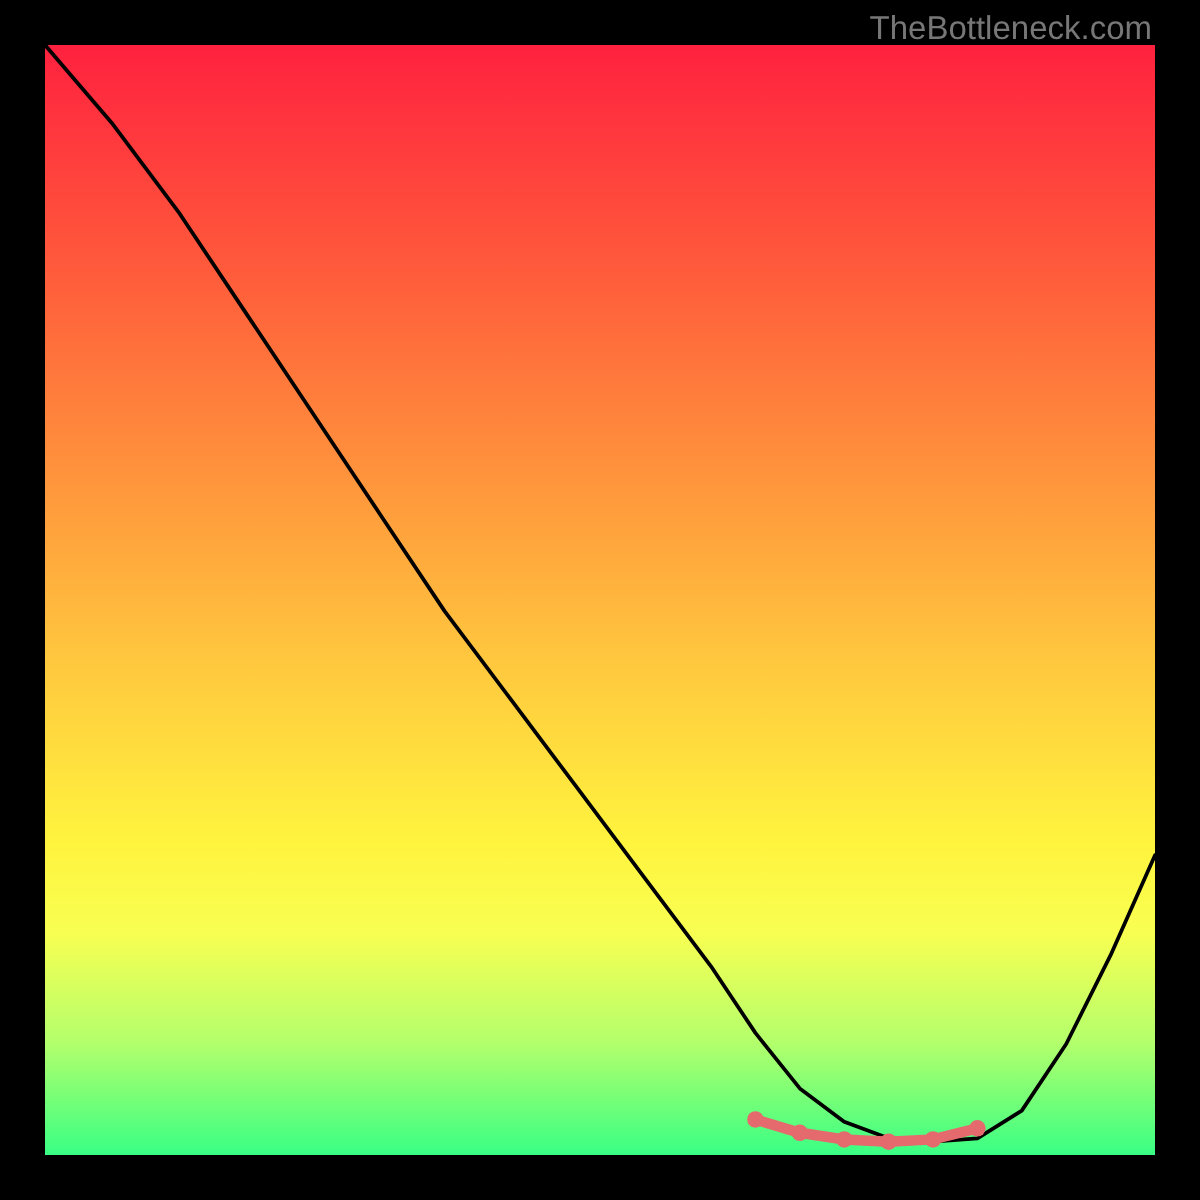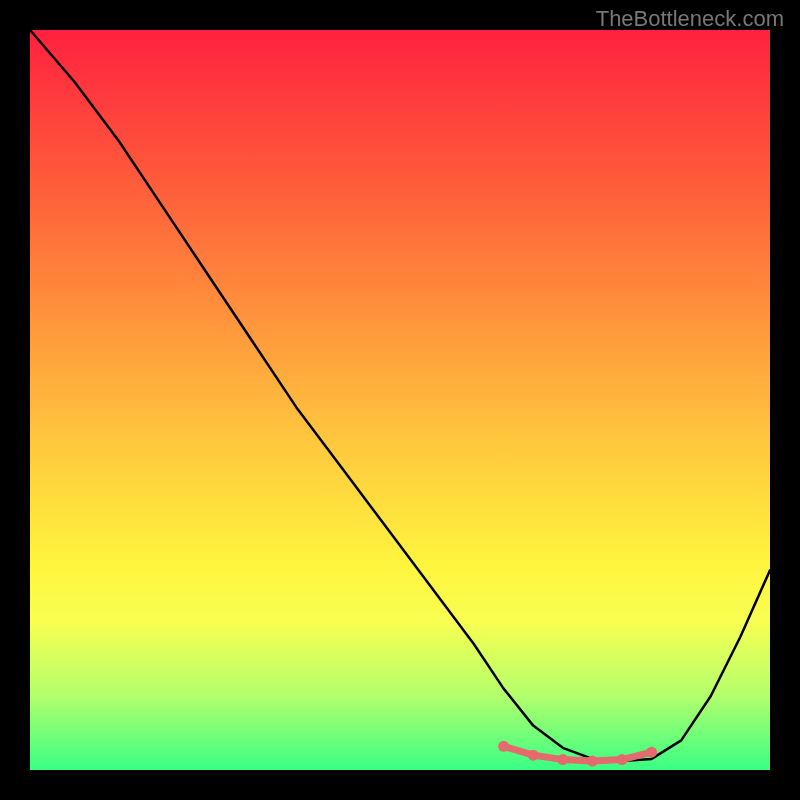--- a/index.html
+++ b/index.html
@@ -1,19 +1,19 @@
 <!DOCTYPE html>
 <html><head>
 <meta charset="utf-8">
 <style>
   * { margin: 0; padding: 0; box-sizing: border-box; }
   body { width: 800px; height: 800px; background: #000; position: relative; overflow: hidden; }
   .watermark {
     position: absolute;
-    top: 6px; right: 16px;
+    top: 6px; right: 32px;
     font-family: Arial, sans-serif;
     font-size: 22px;
     color: #777;
     font-weight: 500;
     z-index: 10;
   }
   .plot-frame {
     position: absolute;
     left: 30px; top: 30px;
     width: 740px; height: 740px;

